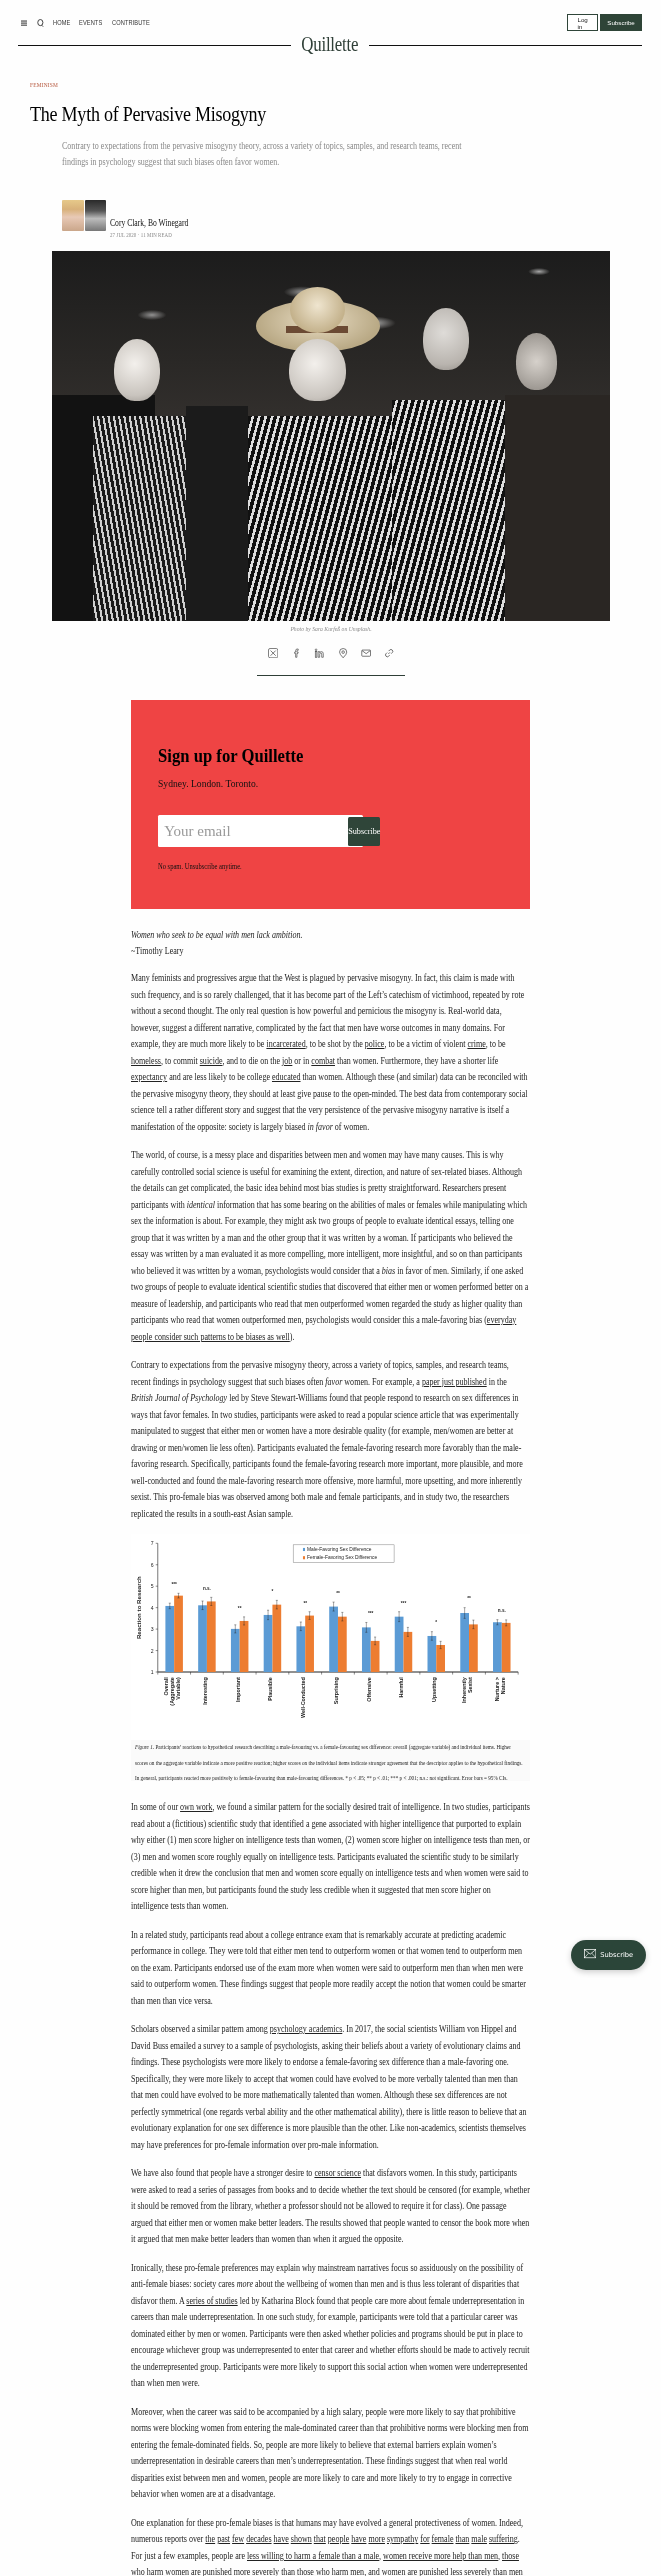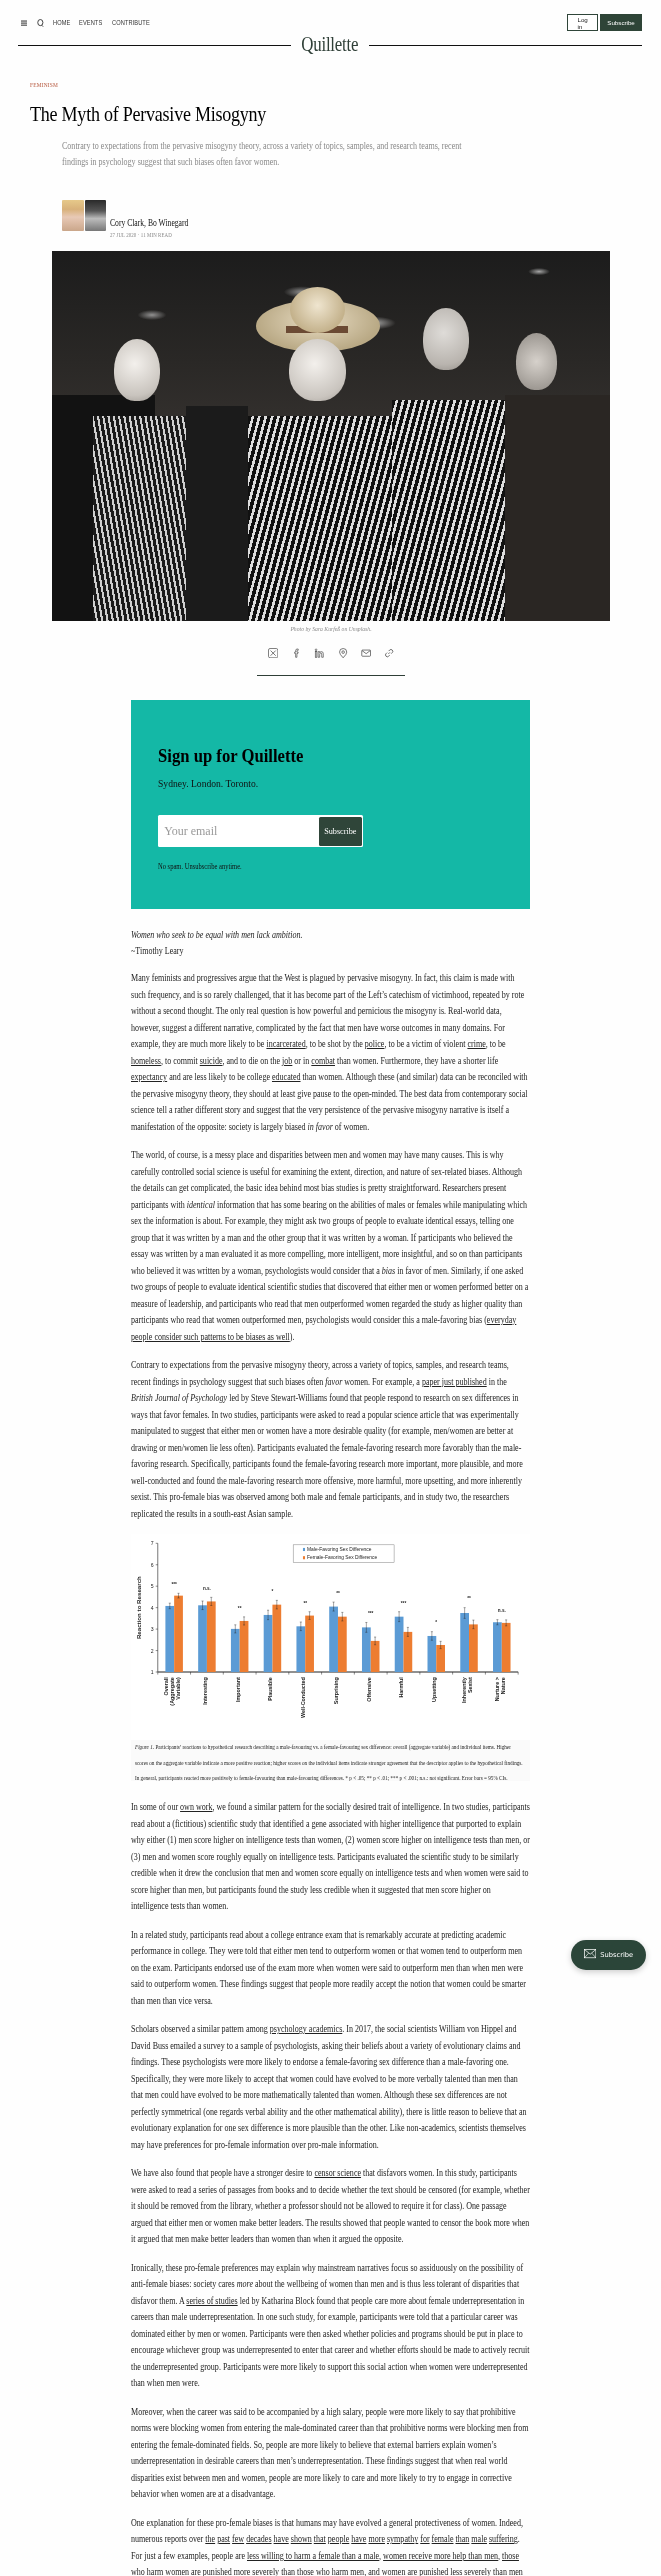--- a/index.html
+++ b/index.html
@@ -47,25 +47,25 @@
   .hero .hatband { position: absolute; background: #6b4a34; }
   .hero .stripes { position: absolute; background: repeating-linear-gradient(105deg, #111 0 3.6px, #ddd 3.6px 6.2px); }
   .hero .stripes2 { position: absolute; background: repeating-linear-gradient(80deg, #1a1a1a 0 3.1px, #cfcfcf 3.1px 5.2px); }
   .hero .blackcoat { position: absolute; background: #121212; }
   .caption { position: absolute; top: 626px; left: 0; right: 0; text-align: center; font-size: 5.7px; color: #8a8a8a; font-style: italic; }
 
   
   .share { position: absolute; top: 648px; left: 0; right: 0; display: flex; justify-content: center; gap: 13px; }
   .share .s-icon { width: 10.3px; height: 10.3px; display: flex; align-items: center; justify-content: center; cursor: pointer; }
   .share-rule { position: absolute; top: 675px; left: 257px; width: 148px; height: 0.5px; background: #2f3f37; }
-  .signup-block { position: absolute; top: 700px; left: 131px; width: 399px; height: 209px; background: #14b8a6; }
+  .signup-block { position: absolute; top: 700px; left: 131px; width: 399px; height: 209px; background: #ef4444; }
   .signup-block h2 { position: absolute; top: 45px; left: 27px; font-size: 19.6px; font-weight: bold; color: #000; transform: scaleX(0.85); transform-origin: left; white-space: nowrap; }
   .signup-block .cities { position: absolute; top: 77px; left: 27px; font-size: 11.3px; color: #111; transform: scaleX(0.85); transform-origin: left; white-space: nowrap; }
   .signup-form { position: absolute; top: 115px; left: 27px; width: 205px; height: 32px; background: #fff; border-radius: 1.5px; display: flex; align-items: center; }
-  .signup-form input { border: none; outline: none; background: transparent; flex: 1; font-family: "Liberation Serif", serif; font-size: 12px; padding-left: 6.2px; color: #999; }
+  .signup-form input { border: none; outline: none; background: transparent; flex: 1; font-family: "Liberation Serif", serif; font-size: 15px; padding-left: 6.2px; color: #999; }
   .signup-form input::placeholder { color: #999; }
   .signup-form .sbtn { width: 44px; height: 29px; margin-right: 1.5px; background: #2f4539; color: #fff; border-radius: 1.5px; font-size: 8.2px; display: flex; align-items: center; justify-content: center; cursor: pointer; }
   .signup-block .nospam { position: absolute; top: 162px; left: 27px; font-size: 7.7px; color: #111; transform: scaleX(0.85); transform-origin: left; white-space: nowrap; }
 
   
   .article { position: absolute; top: 927px; left: 131px; width: 399px; }
   .article p { font-size: 9.8px; line-height: 16.5px; color: #222; margin-bottom: 12px; transform: scaleX(0.82); transform-origin: left; width: 122%; }
   .article p a { color: #222; text-decoration: underline; cursor: pointer; }
   .article .quote { font-style: italic; margin-bottom: 0; line-height: 15.5px; }
   .article .attrib { margin-bottom: 11.3px; line-height: 16.5px; }

